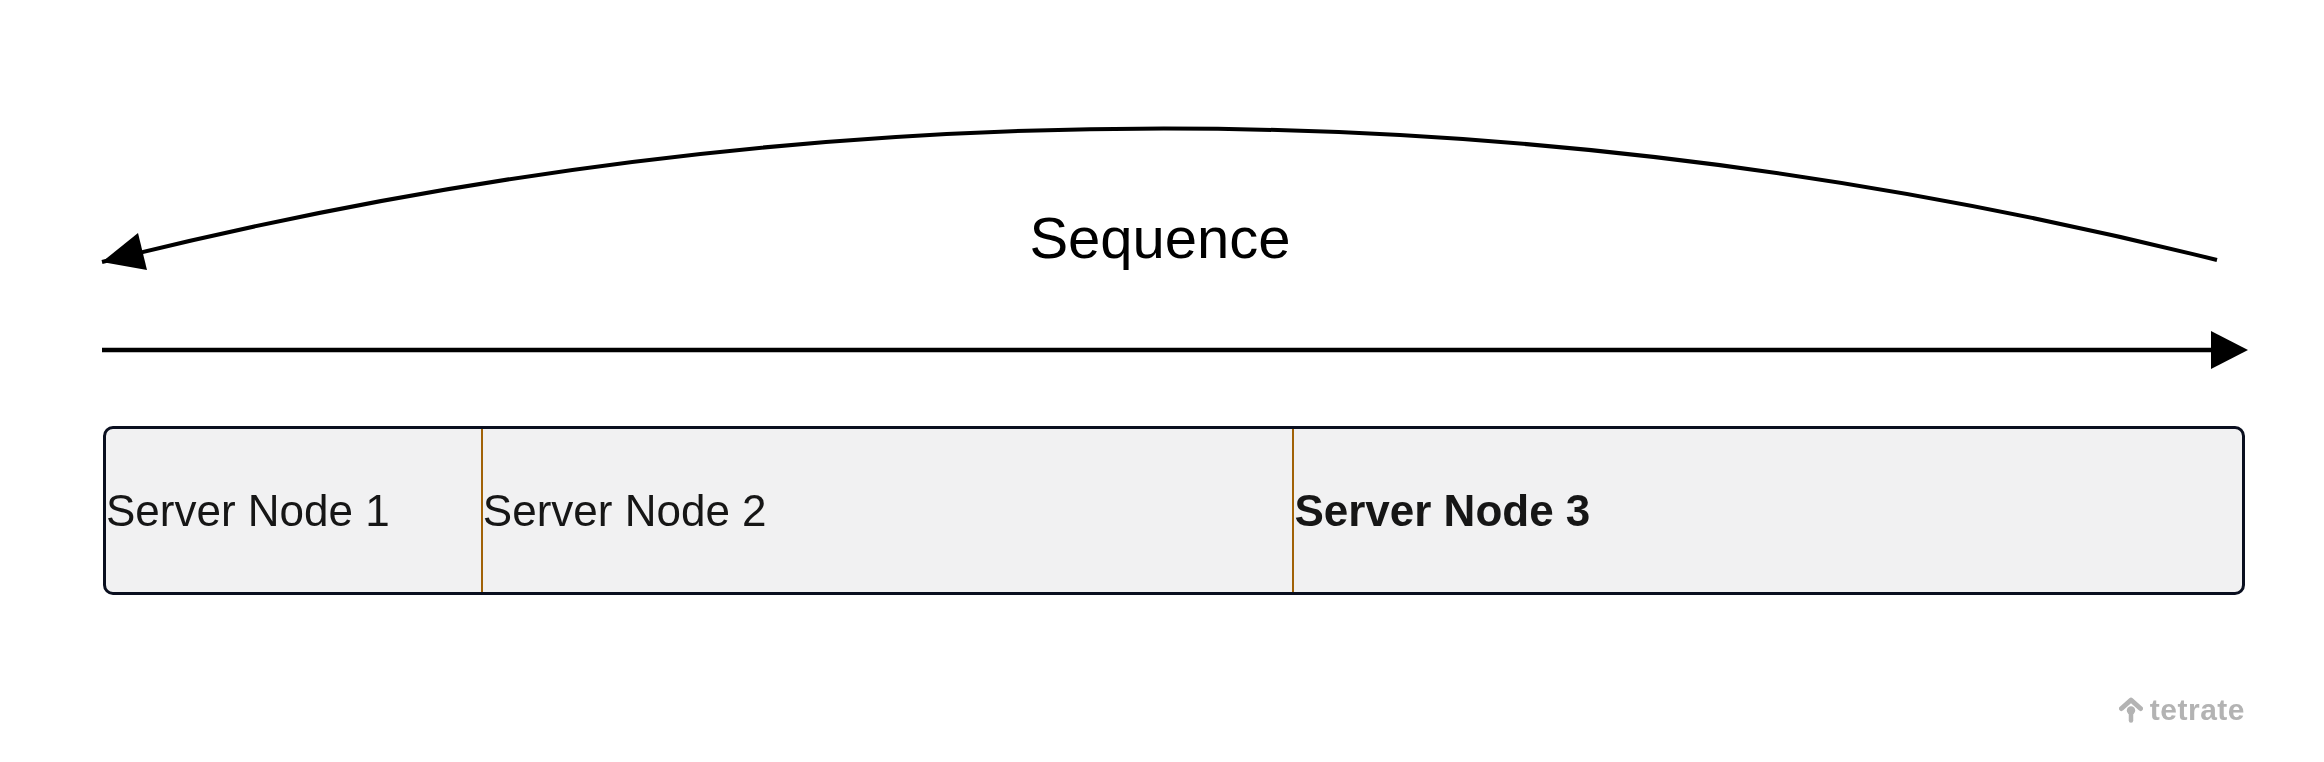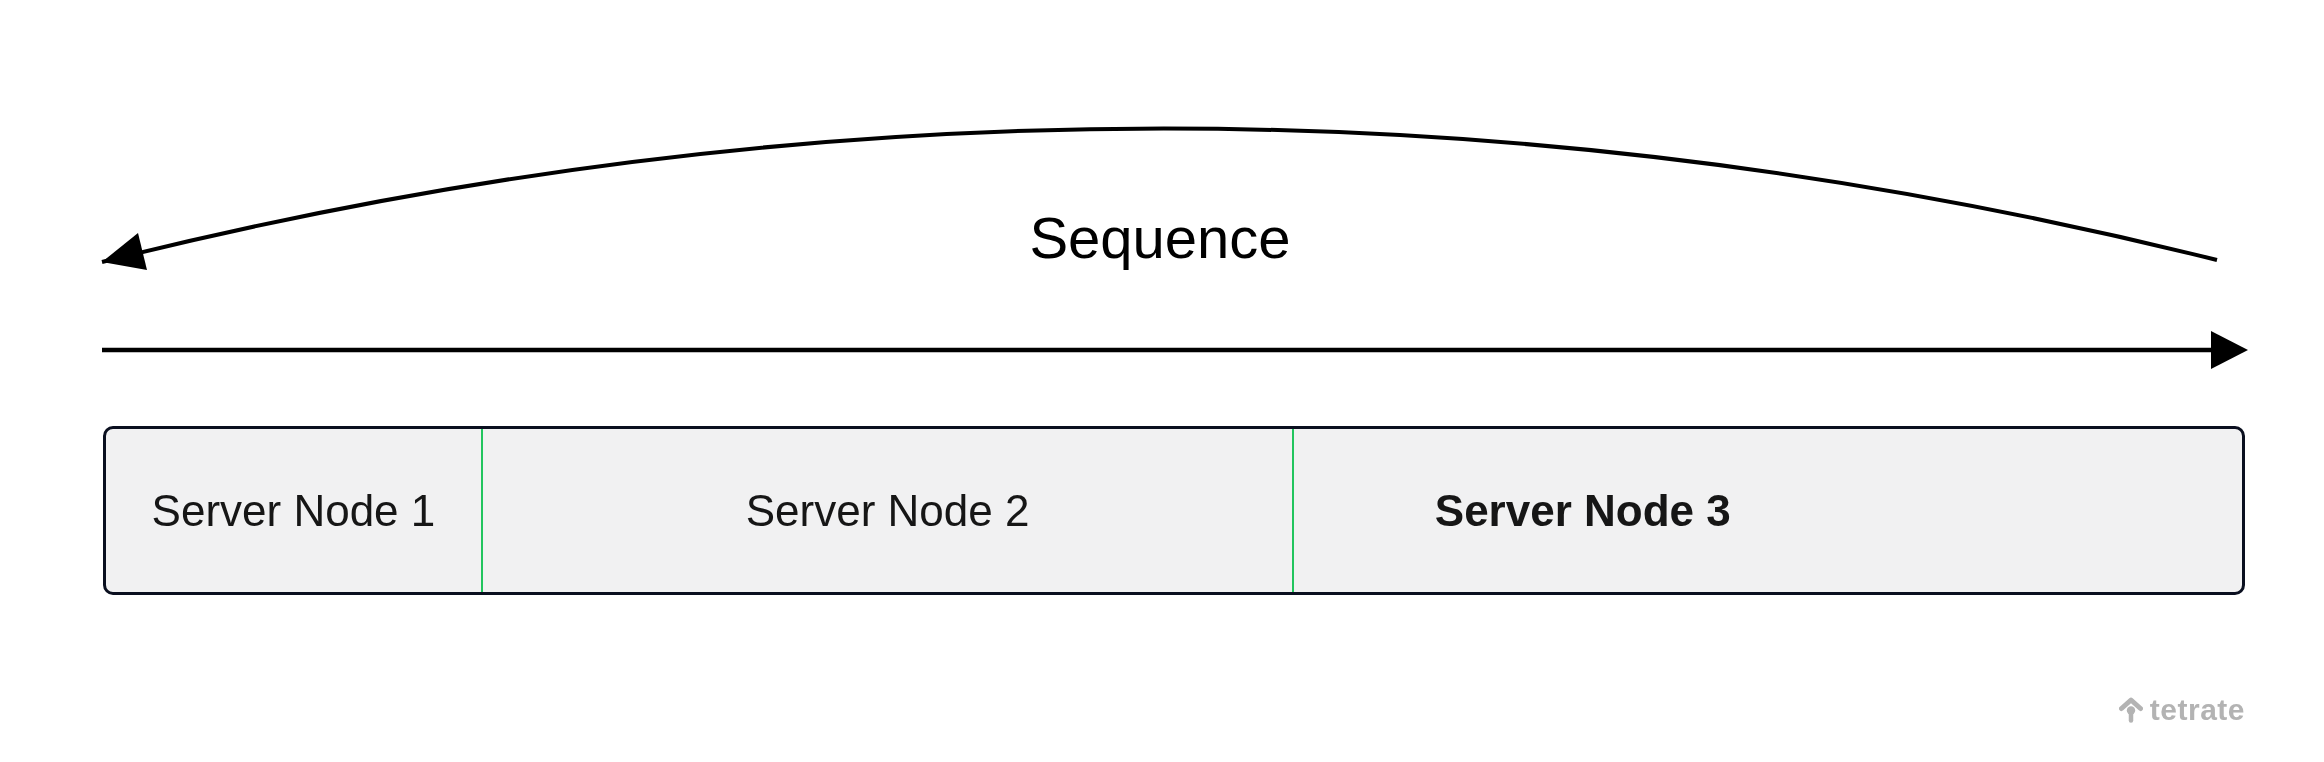--- a/index.html
+++ b/index.html
@@ -45,29 +45,28 @@
     height: 169px;
     display: flex;
     box-sizing: border-box;
     background: #f1f1f2;
     border: 3px solid #0a0f1f;
     border-radius: 10px;
   }
   .node {
     display: flex;
     align-items: center;
-    justify-content: center;
     min-width: 0;
     overflow: hidden;
     font-size: 44px;
     color: #161616;
     white-space: nowrap;
   }
   .node + .node {
-    border-left: 2px solid #22c55e;
+    border-left: 2px solid #a16207;
   }
   .node:nth-child(1) { flex: 0 0 17.55%; }
   .node:nth-child(2) { flex: 0 0 37.90%; }
   .node:nth-child(3) { flex: 0 0 27.00%; font-weight: bold; }
   .node:nth-child(4) { flex: 1 1 auto; }
   .watermark {
     position: absolute;
     right: 79px;
     bottom: 37px;
     display: flex;

